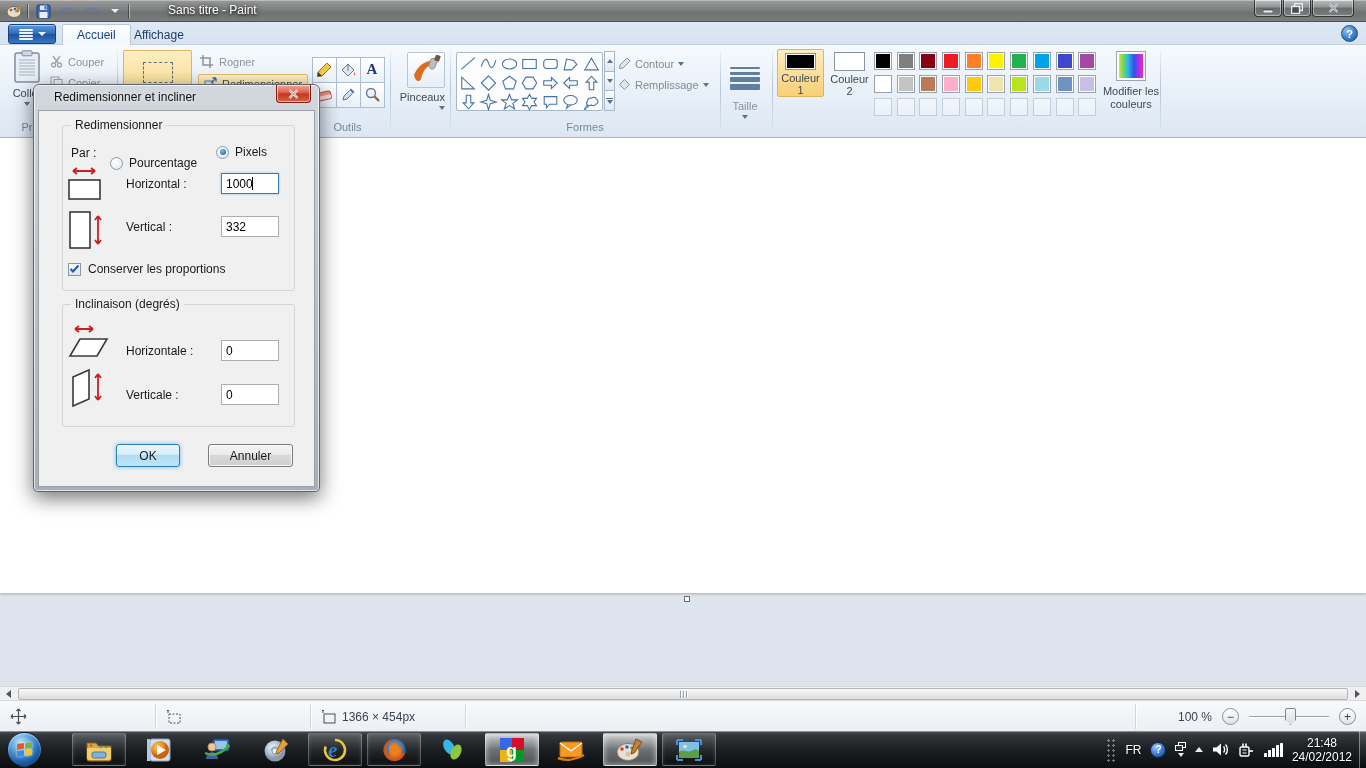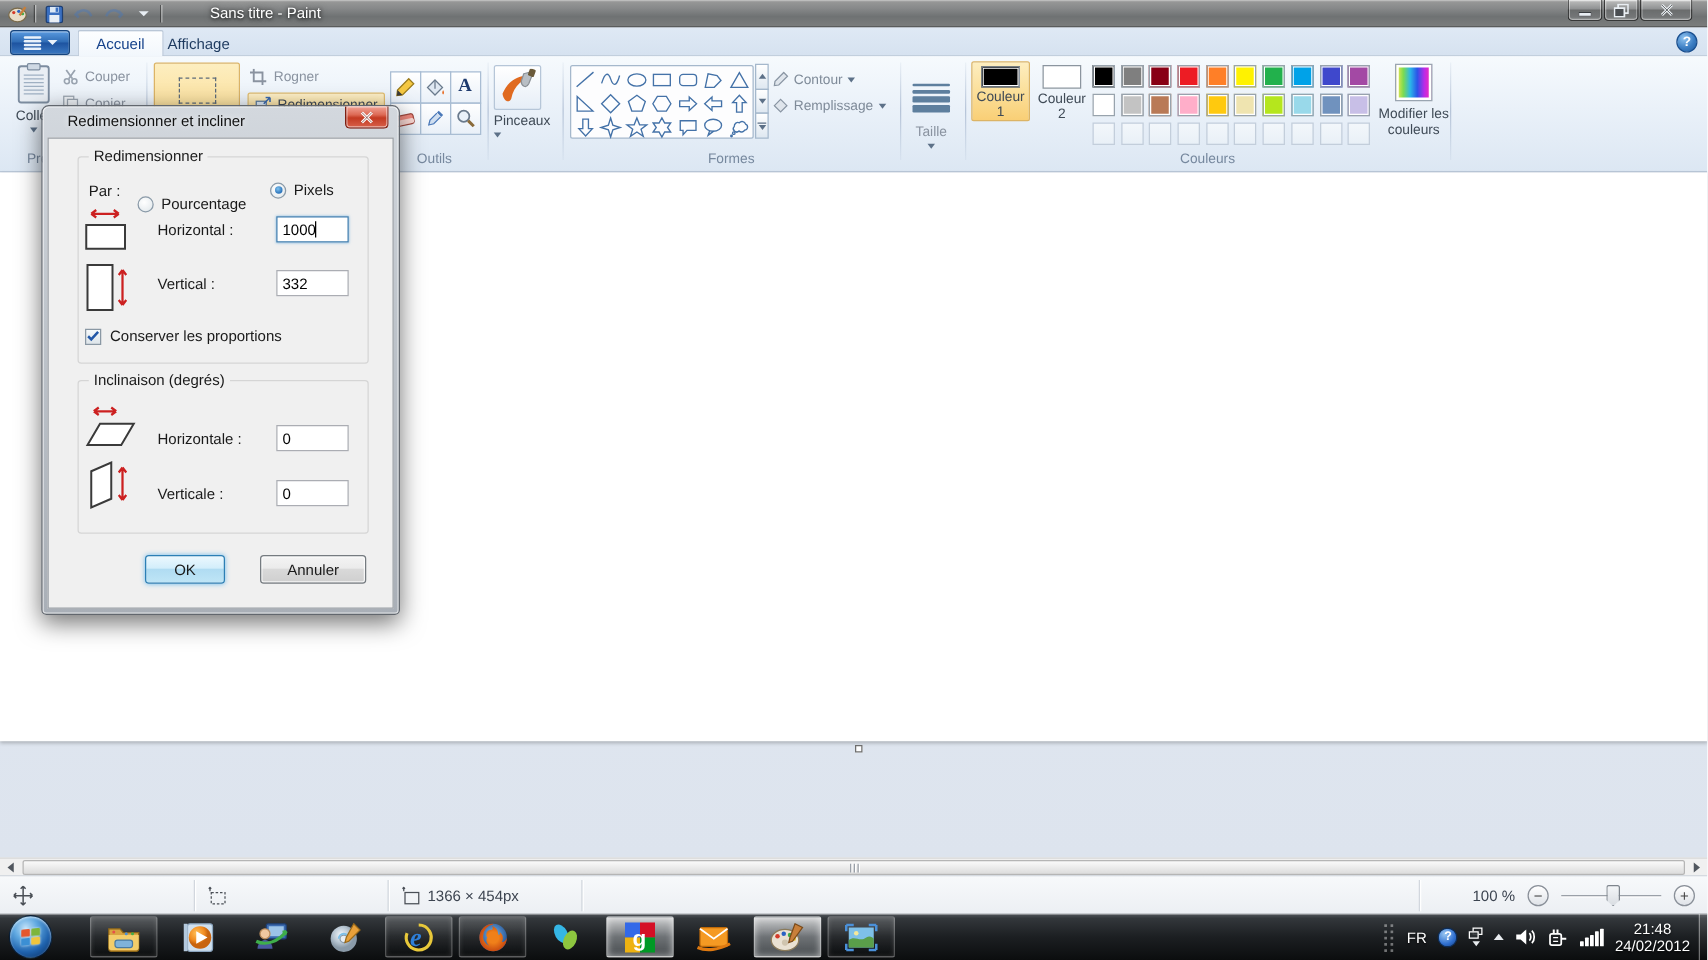--- a/index.html
+++ b/index.html
@@ -51,21 +51,21 @@
   .small-row { position:absolute; display:flex; align-items:center; gap:5px; font-size:11px; color:#8a93a0; white-space:nowrap; }
   .small-row.enabled { color:#3f4a56; }
   .hover-orange { background:linear-gradient(180deg,#fdf0c8,#fbd98c); border:1px solid #e2bd6d; border-radius:2px; }
   .sel-btn { position:absolute; left:123px; top:5px; width:69px; height:79px; border-radius:2px;
     border:1px solid #dcb466; background:linear-gradient(180deg,#fdeec0 0%,#fbdf9a 50%,#f9cf76 100%); display:flex; justify-content:center; }
   .dash-rect { margin-top:11px; width:30px; height:21px; border:1.5px dashed #5d6b7a; background:transparent; }
 
   .tools-grid { position:absolute; left:312px; top:12px; width:73px; display:grid; grid-template-columns:repeat(3,24px); grid-auto-rows:25px; gap:0; }
   .tool-btn { border:1px solid #a9bdd3; background:linear-gradient(180deg,#ffffff,#e9f0f8); display:flex; align-items:center; justify-content:center; margin:-0.5px; }
 
-  .brush-btn { position:absolute; left:395px; top:5px; width:50px; height:79px; display:flex; flex-direction:column; align-items:flex-start; }
+  .brush-btn { position:absolute; left:395px; top:5px; width:50px; height:79px; display:flex; flex-direction:column; align-items:flex-end; }
   .brush-ic { width:38px; height:36px; margin-top:2px; border:1px solid #b6c6d8; border-radius:2px; background:linear-gradient(180deg,#fff,#e6eef7); display:flex; align-items:center; justify-content:center; }
   .btn-label { font-size:11px; color:#3f4a56; margin-top:3px; }
   .caret-small { width:0; height:0; border-left:3.5px solid transparent; border-right:3.5px solid transparent; border-top:4px solid #5d7188; margin-top:3px; }
 
   .shapes-panel { position:absolute; left:456px; top:7px; width:147px; height:59px; background:#fdfdfe; border:1px solid #a5b8cc; border-radius:2px;
     display:grid; grid-template-columns:repeat(7,20.5px); grid-auto-rows:19px; padding:1px 0 0 1px; }
   .shape-cell { display:flex; align-items:center; justify-content:center; }
   .shapes-scroll { position:absolute; left:604px; top:7px; width:11px; height:59px; display:flex; flex-direction:column; }
   .sscroll-btn { flex:1; border:1px solid #a5b8cc; margin-top:-1px; background:linear-gradient(180deg,#fff,#dfe8f1); display:flex; align-items:center; justify-content:center; flex-direction:column; }
   .tri-up { width:0;height:0;border-left:3px solid transparent;border-right:3px solid transparent;border-bottom:4px solid #5d7188; }
@@ -539,21 +539,20 @@
         <span class="swatch empty"></span>
         <span class="swatch empty"></span>
         <span class="swatch empty"></span>
         <span class="swatch empty"></span>
         <span class="swatch empty"></span>
       </div>
     <div class="editcolors-btn">
       <span class="rainbow"></span>
       <span class="lbl">Modifier les couleurs</span>
     </div>
-    <div class="grp-label" style="left:772px; width:388px;">Couleurs</div>
     <div class="vsep" style="left:1160px;"></div>
   </div>
 
   <div class="workspace">
     <div class="canvas"></div>
     <div class="resize-handle"></div>
   </div>
 
   <div class="hscroll">
     <div class="hs-arrow hs-left">

